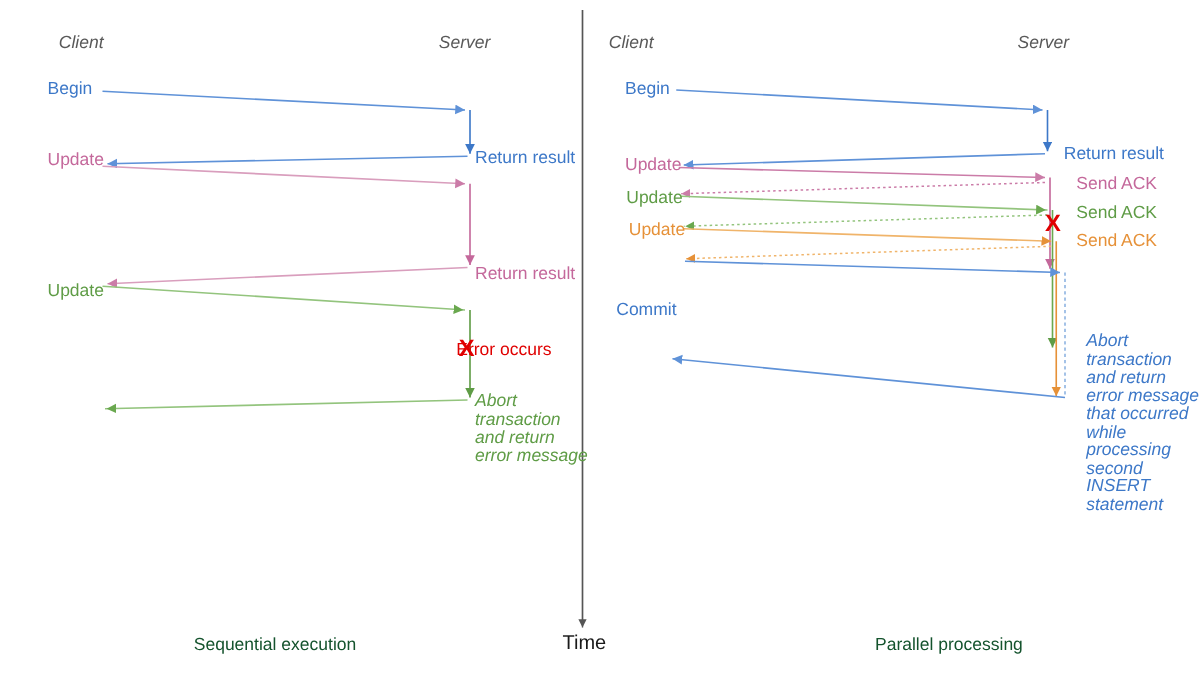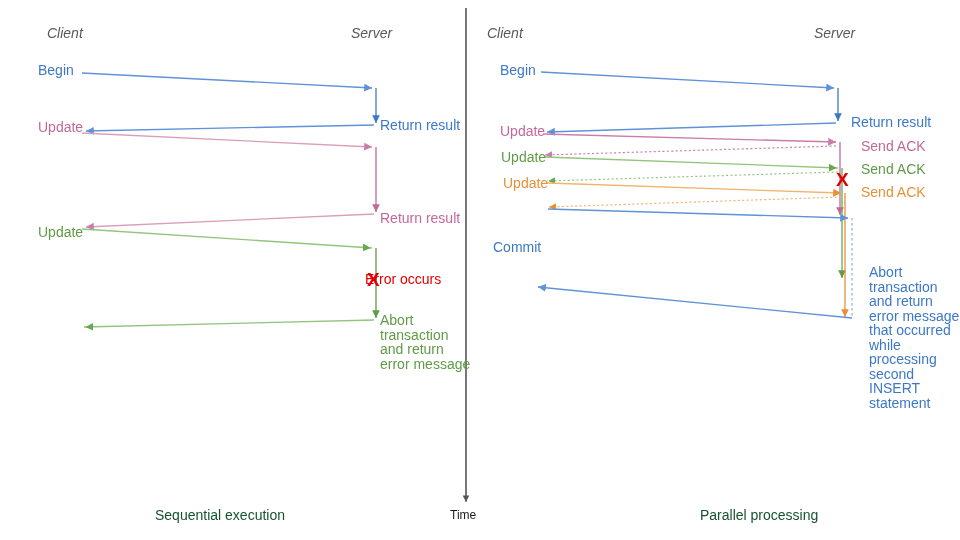--- a/index.html
+++ b/index.html
@@ -23,32 +23,32 @@
     height: 540px;
   }
   .lbl {
     position: absolute;
     font-family: "Liberation Sans", sans-serif;
     font-size: 14px;
     line-height: 14.5px;
     white-space: pre;
     letter-spacing: 0px;
   }
-  .lbl.wrap { white-space: pre-line; }
+  .lbl.wrap { white-space: pre-line; font-style: italic; }
   .actor {
     font-style: italic;
     font-size: 14px;
     color: #595959;
   }
   .caption {
     font-size: 14px;
     color: #14532d;
   }
   .timelabel {
-    font-size: 12px;
+    font-size: 16px;
     color: #1a1a1a;
     text-align: center;
   }
   .xmark {
     position: absolute;
     color: #e00000;
     font-weight: bold;
     font-size: 19px;
     line-height: 19px;
     font-family: "Liberation Sans", sans-serif;

